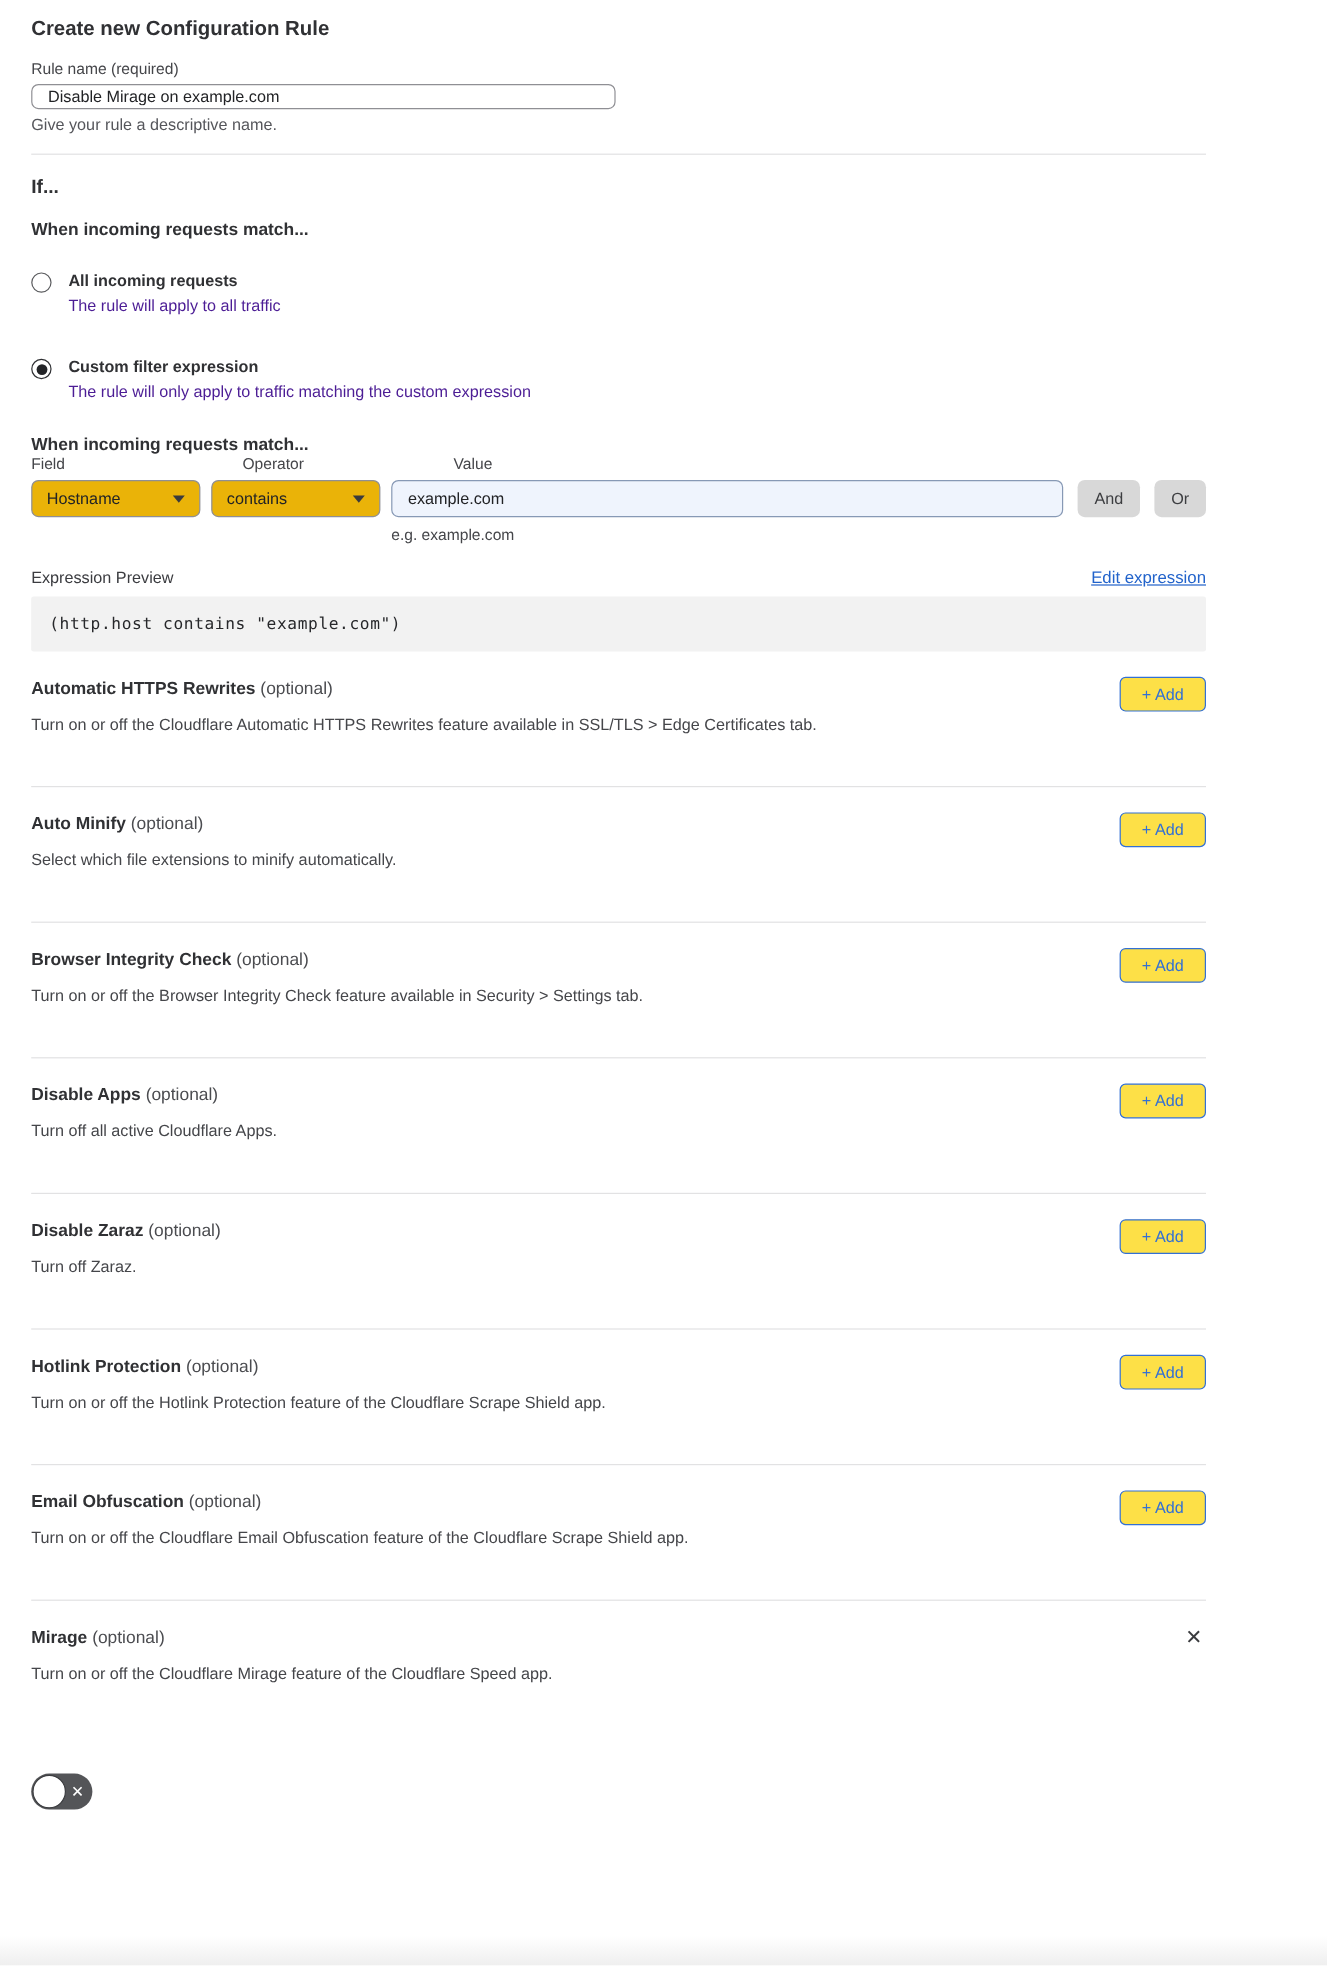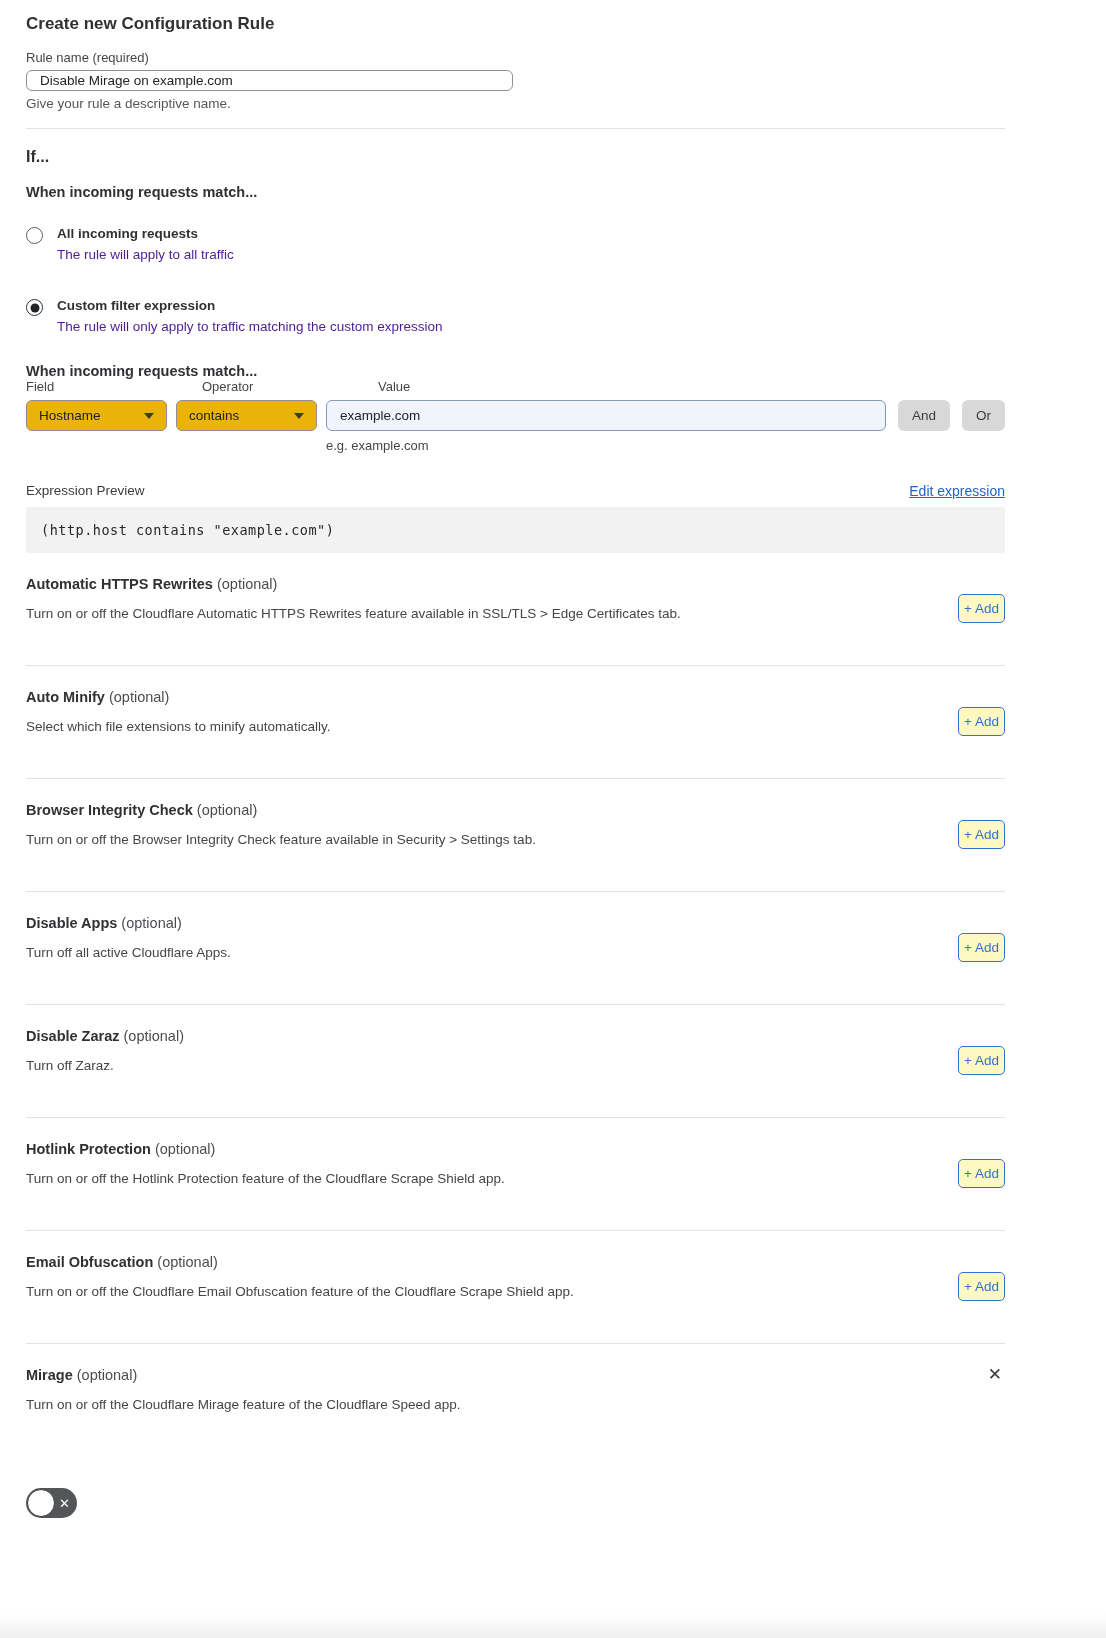--- a/index.html
+++ b/index.html
@@ -59,41 +59,41 @@
     background: #eff4fd; padding: 0 13px; font-family: "Liberation Sans", sans-serif;
     font-size: 13.5px; color: #222326; outline: none; margin-right: 12px;
   }
   .gray-btn {
     height: 31px; padding: 0 14px; border: none; border-radius: 6px; background: #d8d8d8;
     font-family: "Liberation Sans", sans-serif; font-size: 13.5px; color: #3d3e41; cursor: pointer;
   }
   .gray-btn + .gray-btn { margin-left: 12px; }
   .value-hint { margin-top: 7px; margin-left: 300px; font-size: 13px; color: #45464a; }
 
-  .preview-row { margin-top: 30px; display: flex; justify-content: space-between; align-items: flex-start; }
+  .preview-row { margin-top: 20px; display: flex; justify-content: space-between; align-items: center; }
   .preview-label { font-size: 13.5px; color: #3b3c40; }
   .edit-link { font-size: 14px; color: #2263cb; text-decoration: underline; cursor: pointer; }
   .code-block {
     margin-top: 8px; height: 46px; background: #f2f2f2; border-radius: 2px;
     display: flex; align-items: center; padding: 0 15px;
     font-family: "DejaVu Sans Mono", "Liberation Mono", monospace;
     font-size: 13.5px; color: #27282b; letter-spacing: 0.5px;
   }
 
   h3.then-heading { margin-top: 23px; font-size: 14.5px; font-weight: 700; color: #303134; }
 
-  .setting { padding: 21px 0 42px 0; border-bottom: 1px solid #e2e2e3; display: flex; align-items: flex-end; }
+  .setting { padding: 21px 0 42px 0; border-bottom: 1px solid #e2e2e3; display: flex; align-items: flex-start; }
   .setting.expanded { border-bottom: none; display: block; padding-bottom: 0; }
   .setting-main { flex: 1 1 auto; }
   .setting-title { font-size: 14.5px; line-height: 20px; }
   .setting-name { font-weight: 700; color: #303134; }
   .optional { font-weight: 400; color: #4b4c50; }
   .setting-desc { margin-top: 11px; font-size: 13.5px; color: #45464a; line-height: 18px; }
   .add-btn {
-    flex: 0 0 auto; width: 47px; height: 29px; background: #fef9c3;
+    flex: 0 0 auto; width: 72px; height: 29px; background: #fde047;
     border: 1px solid #3370d4; border-radius: 5px; color: #3370d4;
     font-family: "Liberation Sans", sans-serif; font-size: 13.5px; cursor: pointer;
   }
   .setting-title-row { display: flex; justify-content: space-between; align-items: flex-start; }
   .close-icon { font-size: 17px; color: #3a3b3e; cursor: pointer; line-height: 20px; padding: 0 3px; }
 
   .toggle {
     margin-top: 74px; width: 51px; height: 30px; border-radius: 15px; background: #545558;
     position: relative; cursor: pointer;
   }

